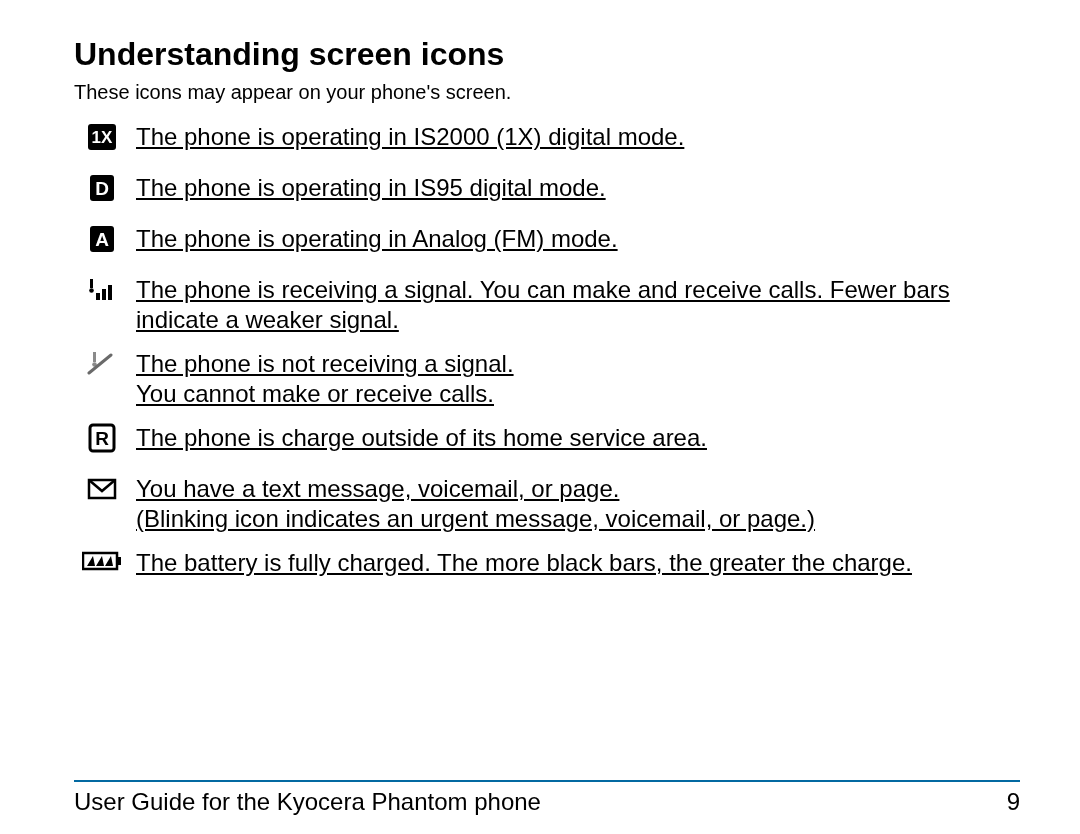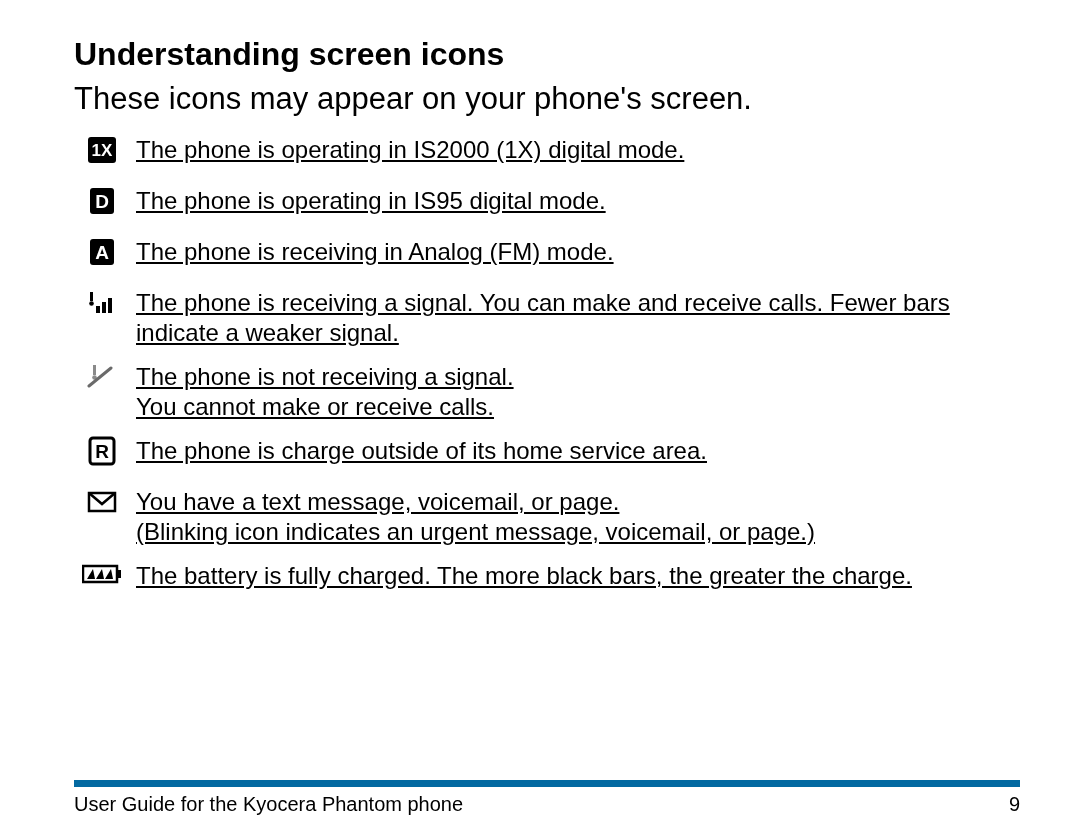--- a/index.html
+++ b/index.html
@@ -3,29 +3,29 @@
 <meta charset="utf-8">
 <style>
   html,body{margin:0;padding:0;background:#fff;color:#000;}
   body{
     width:1080px;height:834px;box-sizing:border-box;
     font-family:Arial,Helvetica,sans-serif;
     padding:36px 60px 20px 74px;
     position:relative;
   }
   h1{font-size:32px;font-weight:700;margin:0 0 8px 0;}
-  .intro{font-size:31px;margin:6px 0 14px 0;}
+  .intro{font-size:20px;margin:6px 0 14px 0;}
   table.items{border-collapse:collapse;width:100%;text-decoration:underline;}
   table.items td{vertical-align:top;padding:4px 6px 10px 6px;font-size:24px;line-height:1.25;}
   td.icon-cell{width:44px;text-align:center;}
   .icon-box{width:30px;height:30px;display:inline-block;}
   .footer{
     position:absolute;left:74px;right:60px;bottom:18px;
-    border-top:7px solid #0369a1;padding-top:6px;
-    font-size:20px;display:flex;justify-content:space-between;
+    border-top:2px solid #0369a1;padding-top:6px;
+    font-size:24px;display:flex;justify-content:space-between;
   }
 </style>
 </head>
 <body>
 
 <h1>Understanding screen icons</h1>
 <div class="intro">These icons may appear on your phone's screen.</div>
 
 <table class="items">
   <tbody id="items-body">
@@ -41,21 +41,21 @@
               <rect x="3" y="2" width="24" height="26" rx="3" fill="#000"></rect>
               <text x="15" y="22" text-anchor="middle" font-family="Arial" font-weight="700" font-size="19" fill="#fff">D</text>
             </svg></span></td>
         <td>The phone is operating in IS95 digital mode.</td>
       </tr>
       <tr>
         <td class="icon-cell"><span class="icon-box"><svg viewBox="0 0 30 30">
               <rect x="3" y="2" width="24" height="26" rx="3" fill="#000"></rect>
               <text x="15" y="22" text-anchor="middle" font-family="Arial" font-weight="700" font-size="19" fill="#fff">A</text>
             </svg></span></td>
-        <td>The phone is receiving in Analog (FM) mode.</td>
+        <td>The phone is operating in Analog (FM) mode.</td>
       </tr>
       <tr>
         <td class="icon-cell"><span class="icon-box"><svg viewBox="0 0 30 30">
         <rect x="3" y="4" width="3" height="9" fill="#000"></rect>
         <circle cx="4.5" cy="15.5" r="2.3" fill="#000"></circle>
         <rect x="9" y="18" width="4" height="7" fill="#000"></rect>
         <rect x="15" y="14" width="4" height="11" fill="#000"></rect>
         <rect x="21" y="10" width="4" height="15" fill="#000"></rect>
       </svg></span></td>
         <td>The phone is receiving a signal. You can make and receive calls. Fewer bars indicate a weaker signal.</td>

